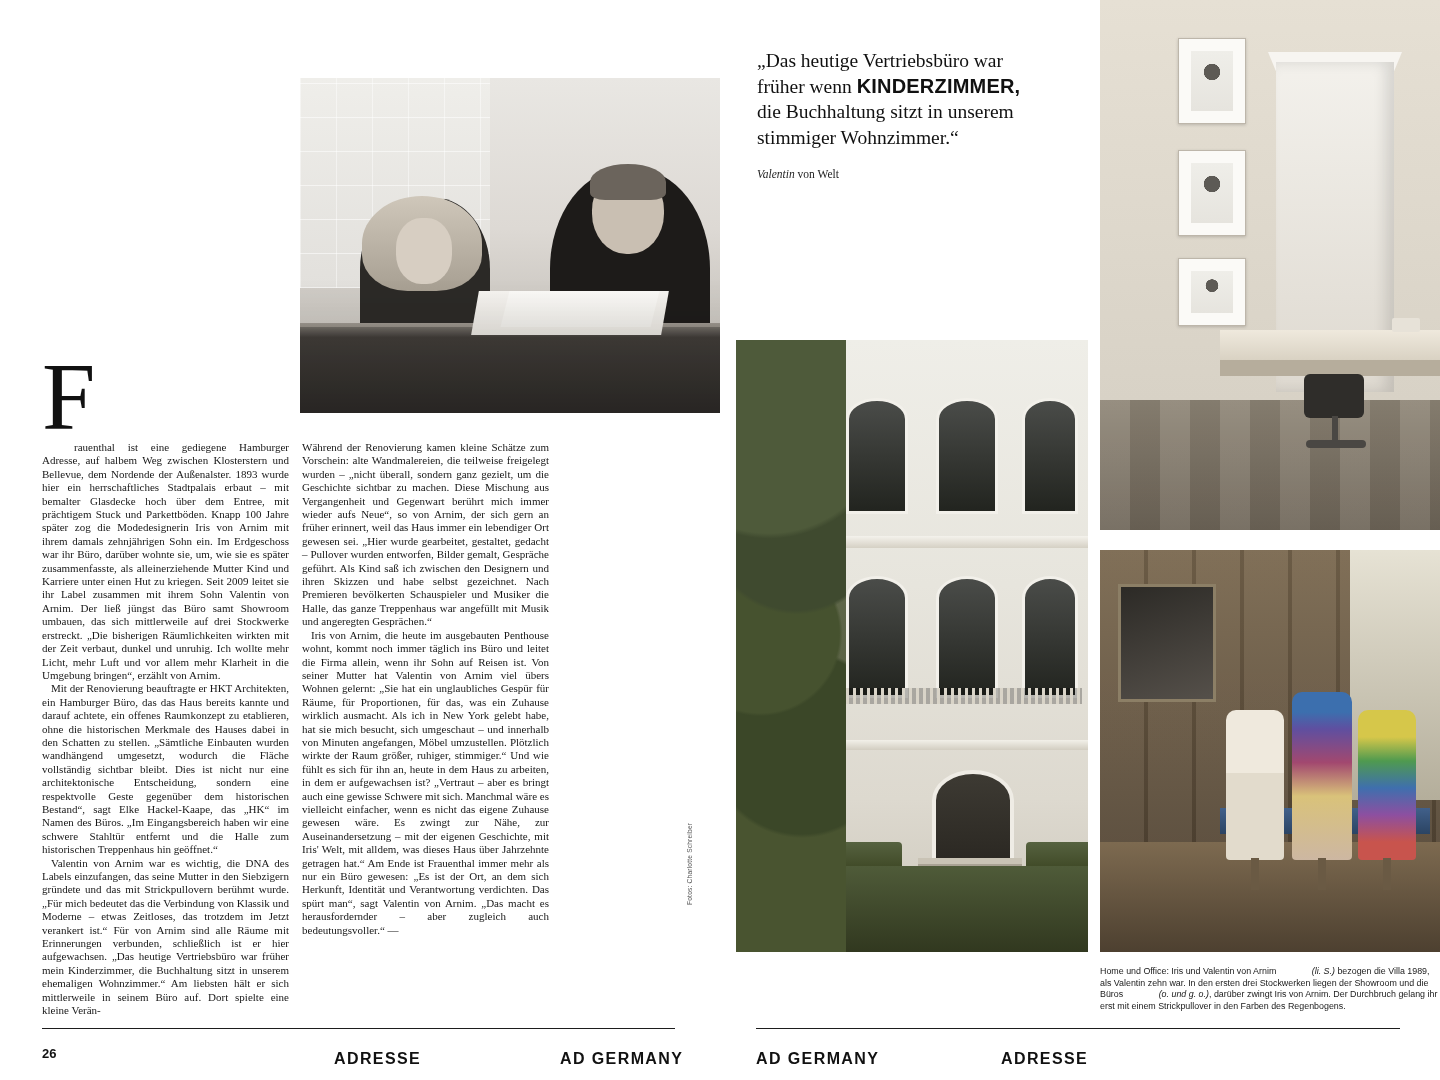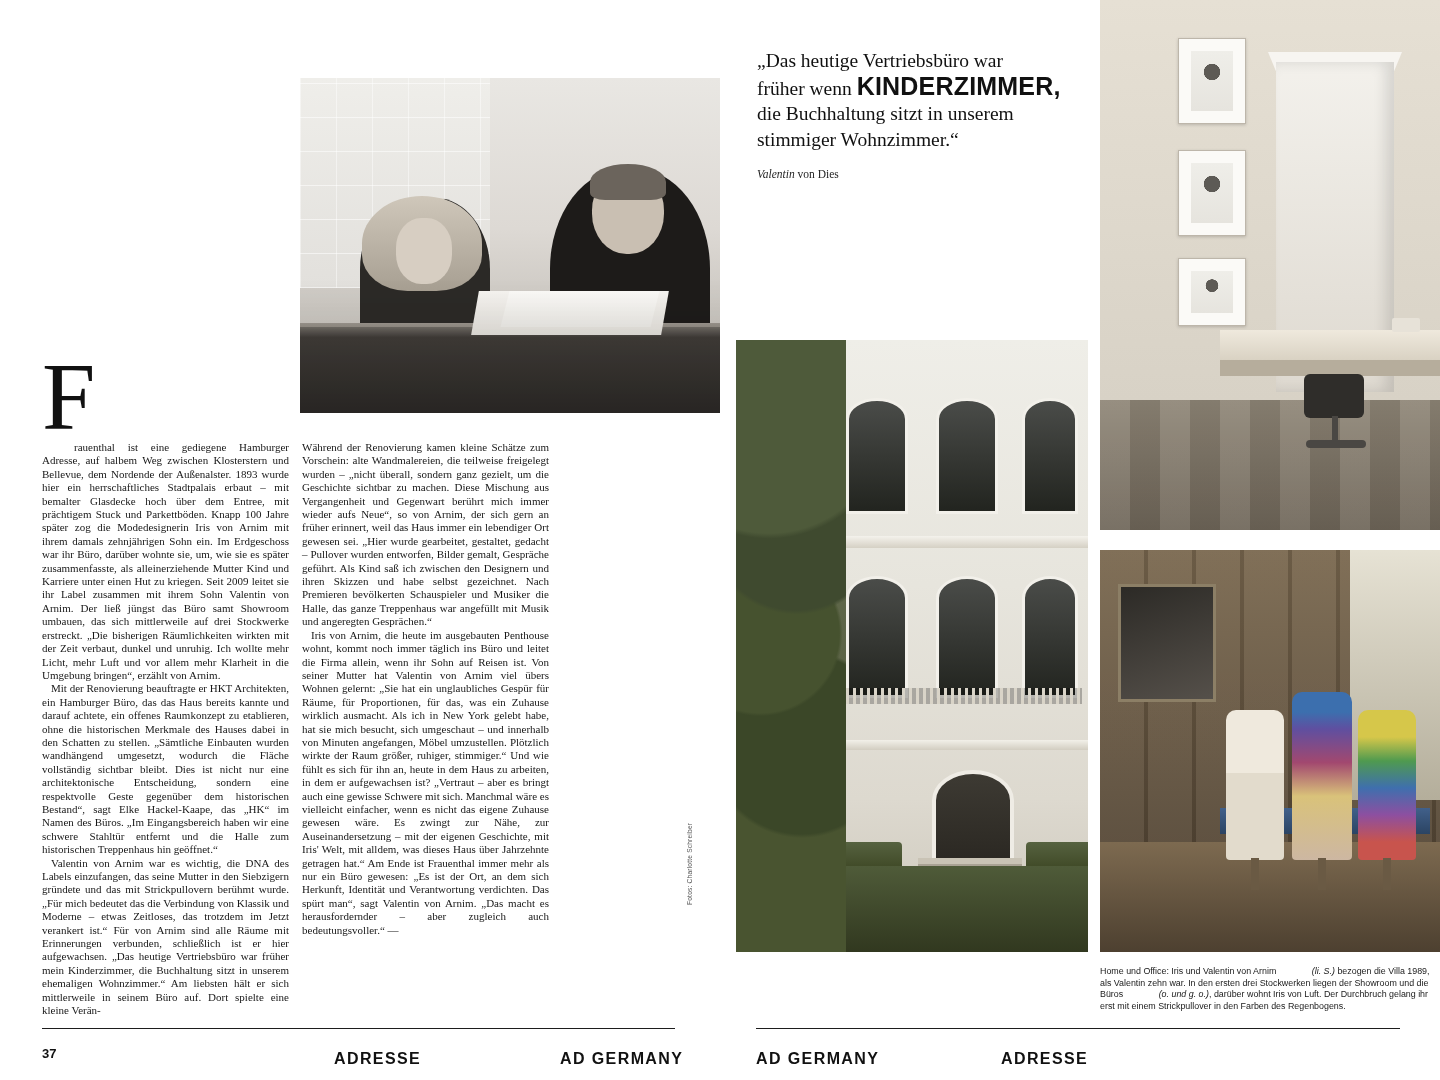--- a/index.html
+++ b/index.html
@@ -84,21 +84,21 @@
   .footer-text{position:absolute;font-family:"Liberation Sans", sans-serif;
      font-size:16px;letter-spacing:1.4px;color:#111;font-weight:700;}
   .pgnum{position:absolute;font-family:"Liberation Sans", sans-serif;font-size:13px;
      font-weight:700;color:#111;}
 
   
   .pullquote{
     position:absolute;left:757px;top:48px;width:340px;
     font-family:"Liberation Serif", serif;font-size:19.5px;line-height:25.5px;color:#111;
   }
-  .pullquote b{font-family:"Liberation Sans", sans-serif;font-weight:700;font-size:25px;letter-spacing:.2px;}
+  .pullquote b{font-family:"Liberation Sans", sans-serif;font-weight:700;font-size:20px;letter-spacing:.2px;}
   .pq-attr{position:absolute;left:757px;top:168px;font-size:11.5px;color:#222;
     font-family:"Liberation Serif", serif;}
   .pq-attr i{font-style:italic;}
 
   
   .photo-office{position:absolute;left:1100px;top:0;width:340px;height:530px;overflow:hidden;
     background:linear-gradient(180deg,#ded8cc 0%,#cfc8ba 60%,#b9b2a4 100%);}
   .photo-office .wall{position:absolute;left:0;top:0;width:100%;height:400px;
     background:linear-gradient(180deg,#e6e0d4,#d8d2c6);}
   .photo-office .floor{position:absolute;left:0;top:400px;width:100%;height:130px;
@@ -231,21 +231,21 @@
     </div>
 
     <div class="col col-2">
       <p>Während der Renovierung kamen kleine Schätze zum Vorschein: alte Wandmalereien, die teilweise freigelegt wurden – „nicht überall, sondern ganz gezielt, um die Geschichte sichtbar zu machen. Diese Mischung aus Vergangenheit und Gegenwart berührt mich immer wieder aufs Neue“, so von Arnim, der sich gern an früher erinnert, weil das Haus immer ein lebendiger Ort gewesen sei. „Hier wurde gearbeitet, gestaltet, gedacht – Pullover wurden entworfen, Bilder gemalt, Gespräche geführt. Als Kind saß ich zwischen den Designern und ihren Skizzen und habe selbst gezeichnet. Nach Premieren bevölkerten Schauspieler und Musiker die Halle, das ganze Treppenhaus war angefüllt mit Musik und angeregten Gesprächen.“</p>
       <p>Iris von Arnim, die heute im ausgebauten Penthouse wohnt, kommt noch immer täglich ins Büro und leitet die Firma allein, wenn ihr Sohn auf Reisen ist. Von seiner Mutter hat Valentin von Arnim viel übers Wohnen gelernt: „Sie hat ein unglaubliches Gespür für Räume, für Proportionen, für das, was ein Zuhause wirklich ausmacht. Als ich in New York gelebt habe, hat sie mich besucht, sich umgeschaut – und innerhalb von Minuten angefangen, Möbel umzustellen. Plötzlich wirkte der Raum größer, ruhiger, stimmiger.“ Und wie fühlt es sich für ihn an, heute in dem Haus zu arbeiten, in dem er aufgewachsen ist? „Vertraut – aber es bringt auch eine gewisse Schwere mit sich. Manchmal wäre es vielleicht einfacher, wenn es nicht das eigene Zuhause gewesen wäre. Es zwingt zur Nähe, zur Auseinandersetzung – mit der eigenen Geschichte, mit Iris' Welt, mit alldem, was dieses Haus über Jahrzehnte getragen hat.“ Am Ende ist Frauenthal immer mehr als nur ein Büro gewesen: „Es ist der Ort, an dem sich Herkunft, Identität und Verantwortung verdichten. Das spürt man“, sagt Valentin von Arnim. „Das macht es herausfordernder – aber zugleich auch bedeutungsvoller.“ —</p>
     </div>
 
     <div class="credit-vertical">Fotos: Charlotte Schreiber</div>
 
     <div class="footer-rule fl-rule"></div>
-    <div class="pgnum" style="left:42px;top:1046px;">37</div>
+    <div class="pgnum" style="left:42px;top:1046px;">26</div>
     <div class="footer-text" style="left:334px;top:1050px;">ADRESSE</div>
     <div class="footer-text" style="left:560px;top:1050px;">AD GERMANY</div>
   </div>
 
   <div class="page-right"></div>
 
   <div class="photo-office">
     <div class="wall"></div>
     <div class="floor"></div>
     <div class="stove-top"></div>
@@ -269,21 +269,21 @@
     </div>
   </div>
 
   <div class="pullquote">
     <span>„Das heutige Vertriebsbüro war</span><br>
     <span>früher wenn </span><b>KINDERZIMMER,</b><br>
     <span>die Buchhaltung sitzt in unserem</span><br>
     <span>stimmiger Wohnzimmer.“</span>
   </div>
   <div class="pq-attr">
-    <i>Valentin</i><span> von Dies</span>
+    <i>Valentin</i><span> von Welt</span>
   </div>
 
   <div class="photo-facade">
     <div class="bld"></div>
     <div class="cornice"></div>
     <div class="cornice2"></div>
     <div class="win w1"></div>
     <div class="win w2"></div>
     <div class="win w3"></div>
     <div class="win w4"></div>
@@ -306,21 +306,21 @@
     <div class="bench"></div>
     <div class="mann m1"></div>
     <div class="mann m2"></div>
     <div class="mann m3"></div>
     <div class="stand s1"></div>
     <div class="stand s2"></div>
     <div class="stand s3"></div>
   </div>
 
   <div class="caption">
-    <span>Home und Office: Iris und Valentin von Arnim </span><i>(li. S.)</i><span> bezogen die Villa 1989, als Valentin zehn war. In den ersten drei Stockwerken liegen der Showroom und die Büros </span><i>(o. und g. o.)</i><span>, darüber wohnt Iris von Luft. Der Durchbruch gelang ihr erst mit einem Strickpullover in den Farben des Regenbogens.</span>
+    <span>Home und Office: Iris und Valentin von Arnim </span><i>(li. S.)</i><span> bezogen die Villa 1989, als Valentin zehn war. In den ersten drei Stockwerken liegen der Showroom und die Büros </span><i>(o. und g. o.)</i><span>, darüber zwingt Iris von Arnim. Der Durchbruch gelang ihr erst mit einem Strickpullover in den Farben des Regenbogens.</span>
   </div>
 
   <div class="footer-rule fr-rule"></div>
   <div class="footer-text" style="left:756px;top:1050px;">AD GERMANY</div>
   <div class="footer-text" style="left:1001px;top:1050px;">ADRESSE</div>
   <div class="pgnum" style="left:1375px;top:1084px;">23</div>
 
 </div>
 
 </body></html>

